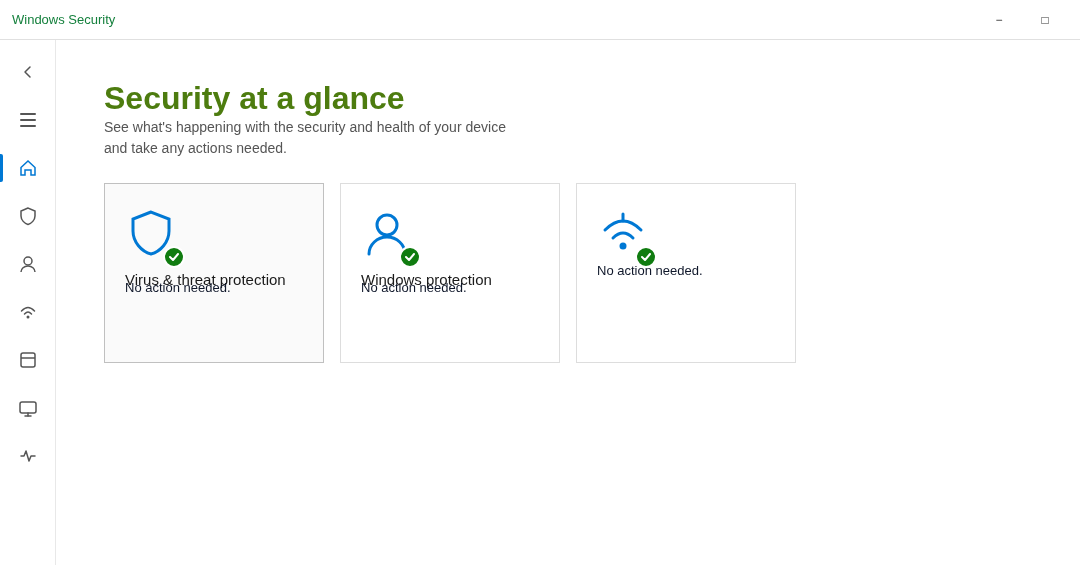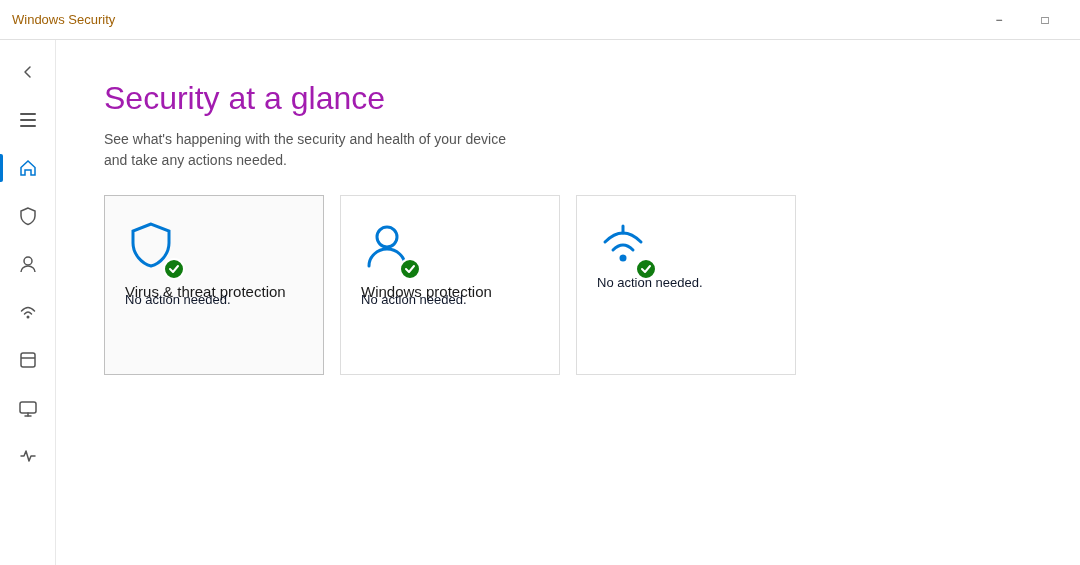--- a/index.html
+++ b/index.html
@@ -24,21 +24,21 @@
       border-bottom: 1px solid #e0e0e0;
       flex-shrink: 0;
     }
     .title-bar-left {
       display: flex;
       align-items: center;
       gap: 8px;
     }
     .title-bar-title {
       font-size: 13px;
-      color: #a16207;
+      color: #15803d;
     }
     .title-bar-controls {
       display: flex;
       gap: 0;
     }
     .title-bar-btn {
       width: 46px;
       height: 32px;
       display: flex;
       align-items: center;
@@ -102,23 +102,22 @@
 
     
     .content {
       flex: 1;
       padding: 40px 48px;
       overflow-y: auto;
     }
 
     .page-title {
       font-size: 32px;
-      font-weight: 400;
-      color: #a21caf;
-      margin-bottom: 12px;
+      font-weight: 700;
+      color: #4d7c0f;
     }
 
     .page-subtitle {
       font-size: 14px;
       color: #555;
       line-height: 1.5;
       margin-bottom: 24px;
     }
 
     

